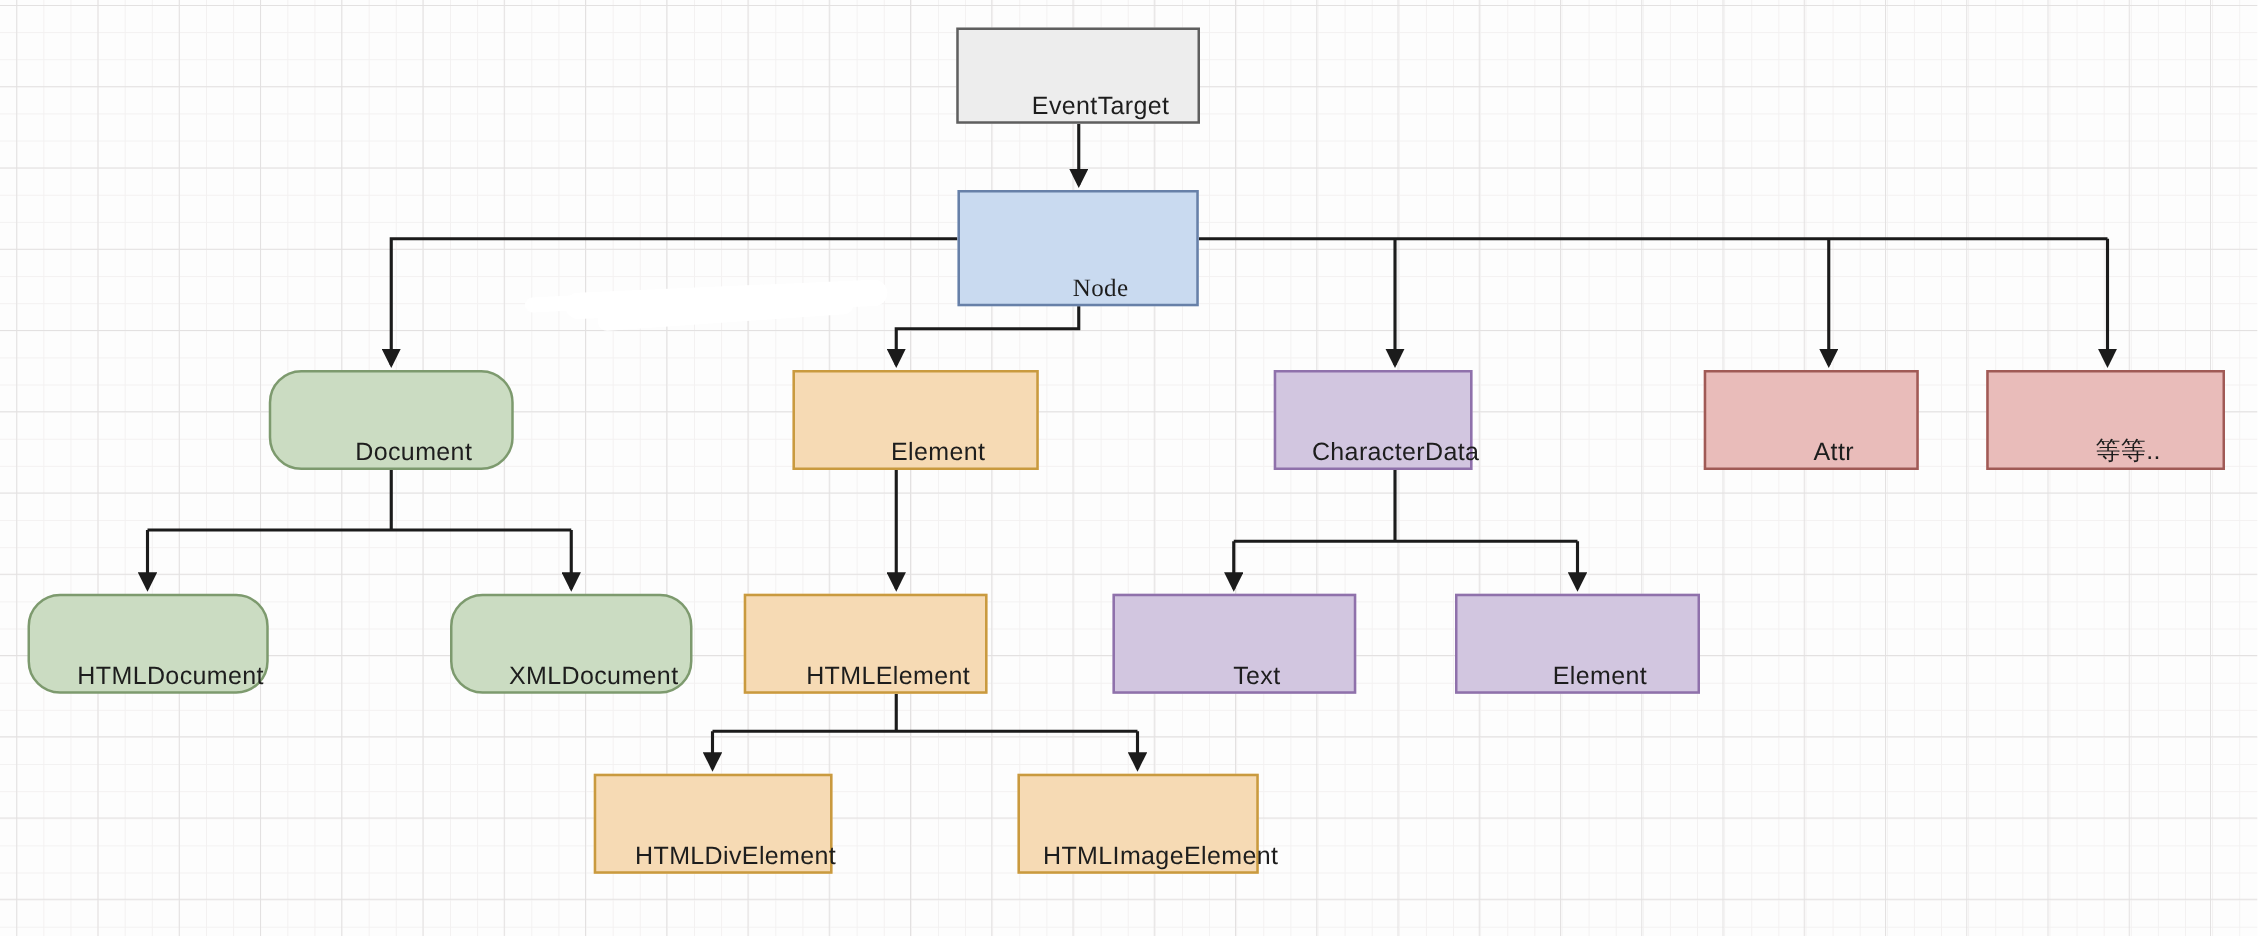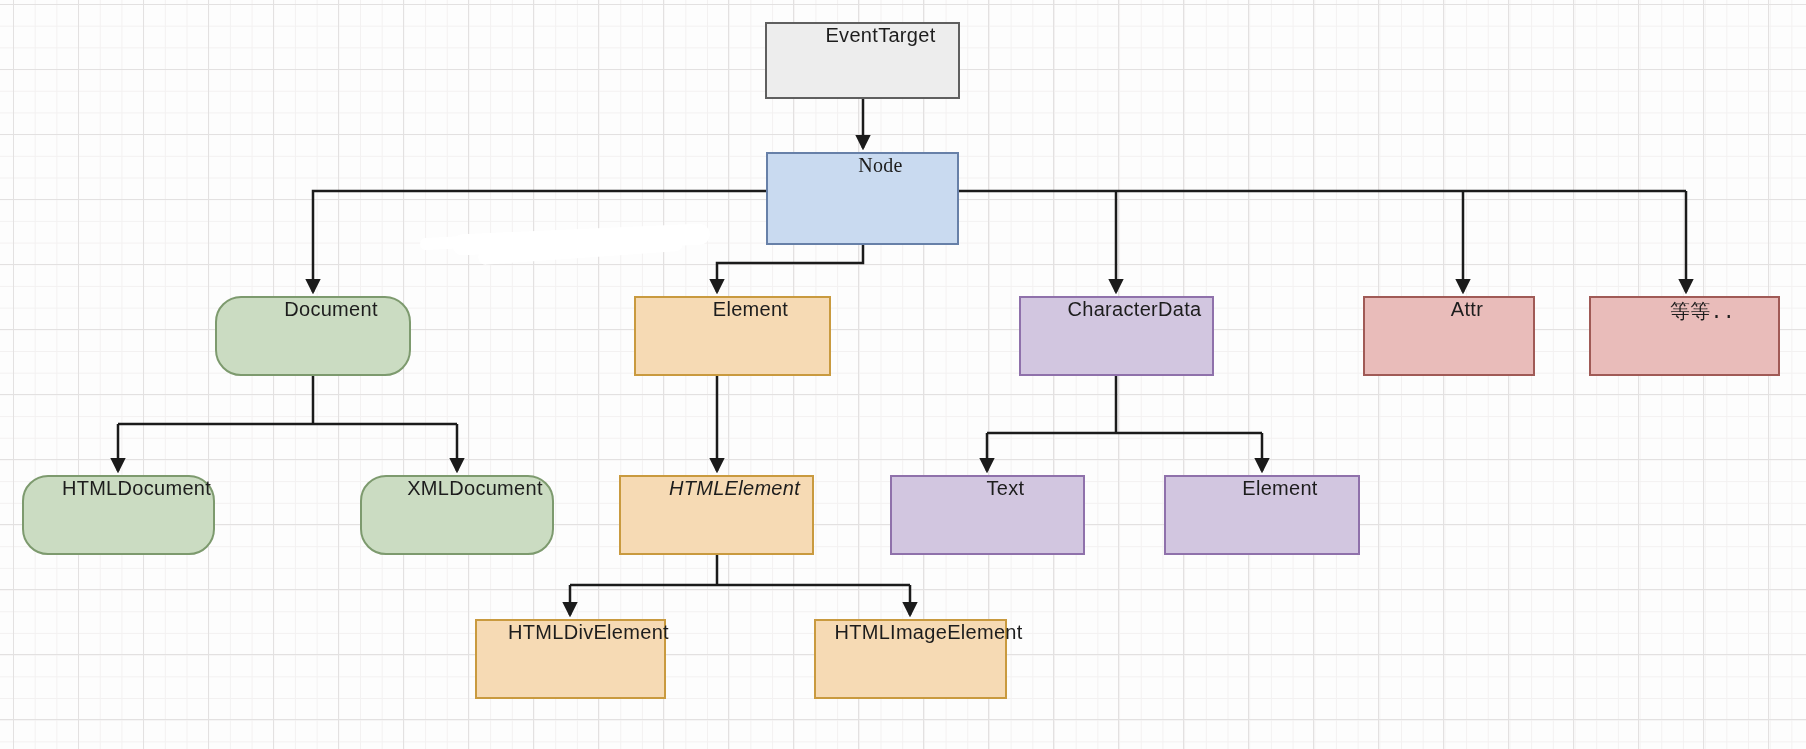--- a/index.html
+++ b/index.html
@@ -31,21 +31,21 @@
     pointer-events: none;
   }
   .connector-layer path {
     fill: none;
     stroke: #1b1b1b;
     stroke-width: 2.5;
   }
   .dnode {
     position: absolute;
     display: flex;
-    align-items: flex-start;
+    align-items: flex-end;
     justify-content: center;
     box-sizing: border-box;
     border: 2px solid #555;
     font-size: 20px;
     font-weight: 500;
     letter-spacing: 0.3px;
     color: #1d1d1d;
     text-align: center;
     padding-left: 36px;
   }
@@ -112,36 +112,36 @@
   </div>
   <div class="dnode blue" style="left:766px;  top:152px; width:193px; height:93px;font-family:Liberation Serif, serif;">
     <span>Node</span>
   </div>
   <div class="dnode green" style="left:215px;  top:296px; width:196px; height:80px;">
     <span>Document</span>
   </div>
   <div class="dnode orange" style="left:634px;  top:296px; width:197px; height:80px;">
     <span>Element</span>
   </div>
-  <div class="dnode purple" style="left:1019px; top:296px; width:195px; height:80px;">
+  <div class="dnode purple" style="left:1019px; top:296px; width:159px; height:80px;">
     <span>CharacterData</span>
   </div>
   <div class="dnode red" style="left:1363px; top:296px; width:172px; height:80px;">
     <span>Attr</span>
   </div>
-  <div class="dnode red" style="left:1589px; top:296px; width:191px; height:80px;font-family:Liberation Mono, monospace;">
+  <div class="dnode red" style="left:1589px; top:296px; width:191px; height:80px;">
     <span>等等..</span>
   </div>
   <div class="dnode green" style="left:22px;   top:475px; width:193px; height:80px;">
     <span>HTMLDocument</span>
   </div>
   <div class="dnode green" style="left:360px;  top:475px; width:194px; height:80px;">
     <span>XMLDocument</span>
   </div>
-  <div class="dnode orange" style="left:619px;  top:475px; width:195px; height:80px;font-style:italic;">
+  <div class="dnode orange" style="left:595px;  top:475px; width:195px; height:80px;">
     <span>HTMLElement</span>
   </div>
   <div class="dnode purple" style="left:890px;  top:475px; width:195px; height:80px;">
     <span>Text</span>
   </div>
   <div class="dnode purple" style="left:1164px; top:475px; width:196px; height:80px;">
     <span>Element</span>
   </div>
   <div class="dnode orange" style="left:475px;  top:619px; width:191px; height:80px;">
     <span>HTMLDivElement</span>

